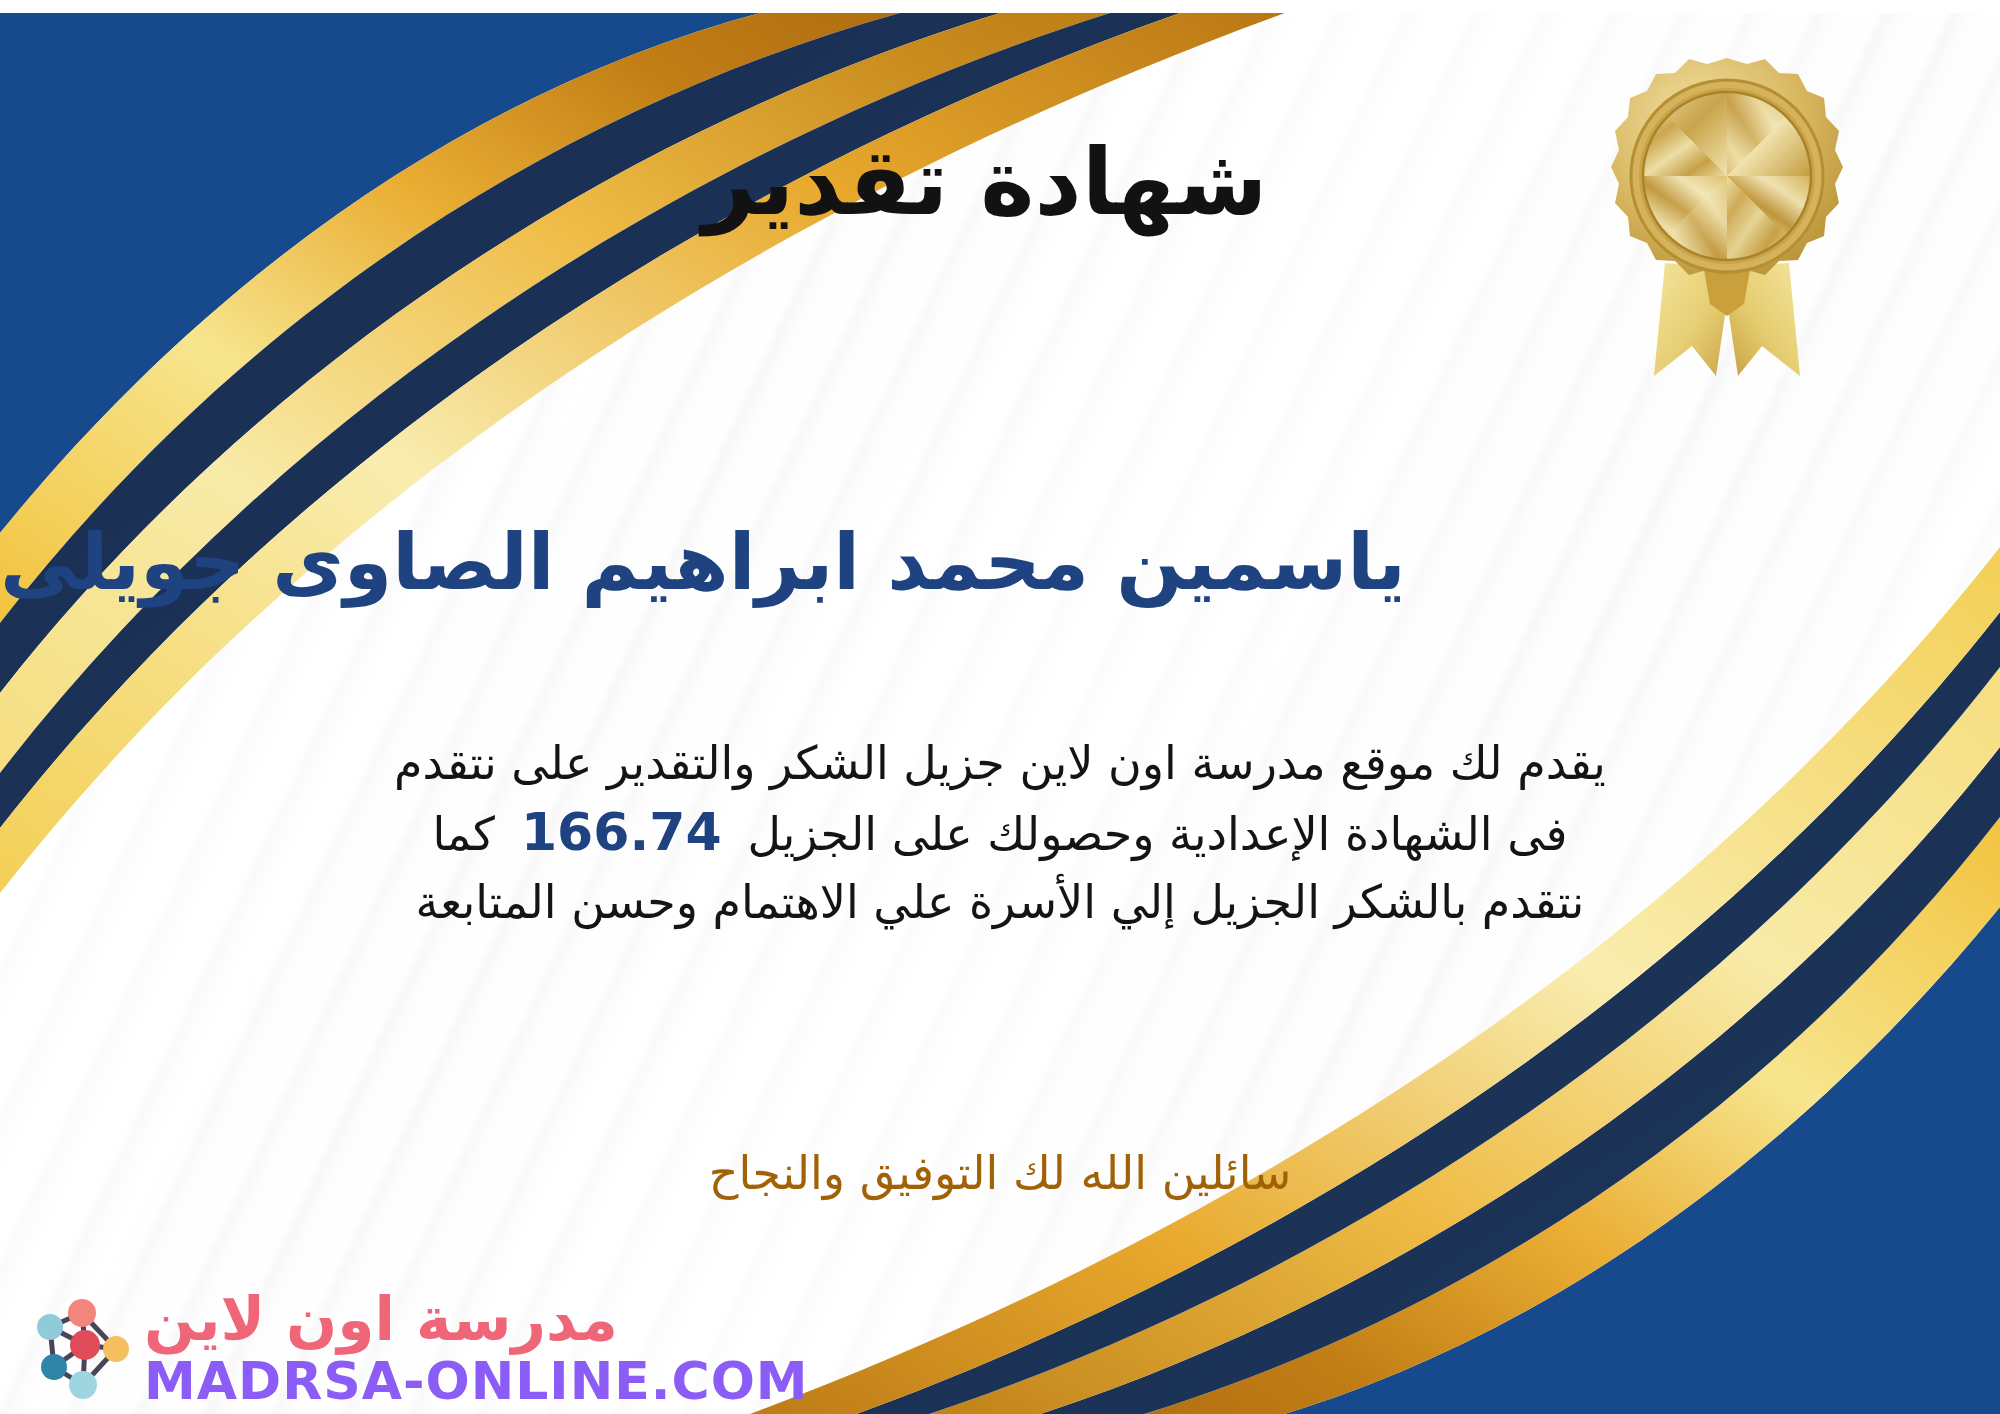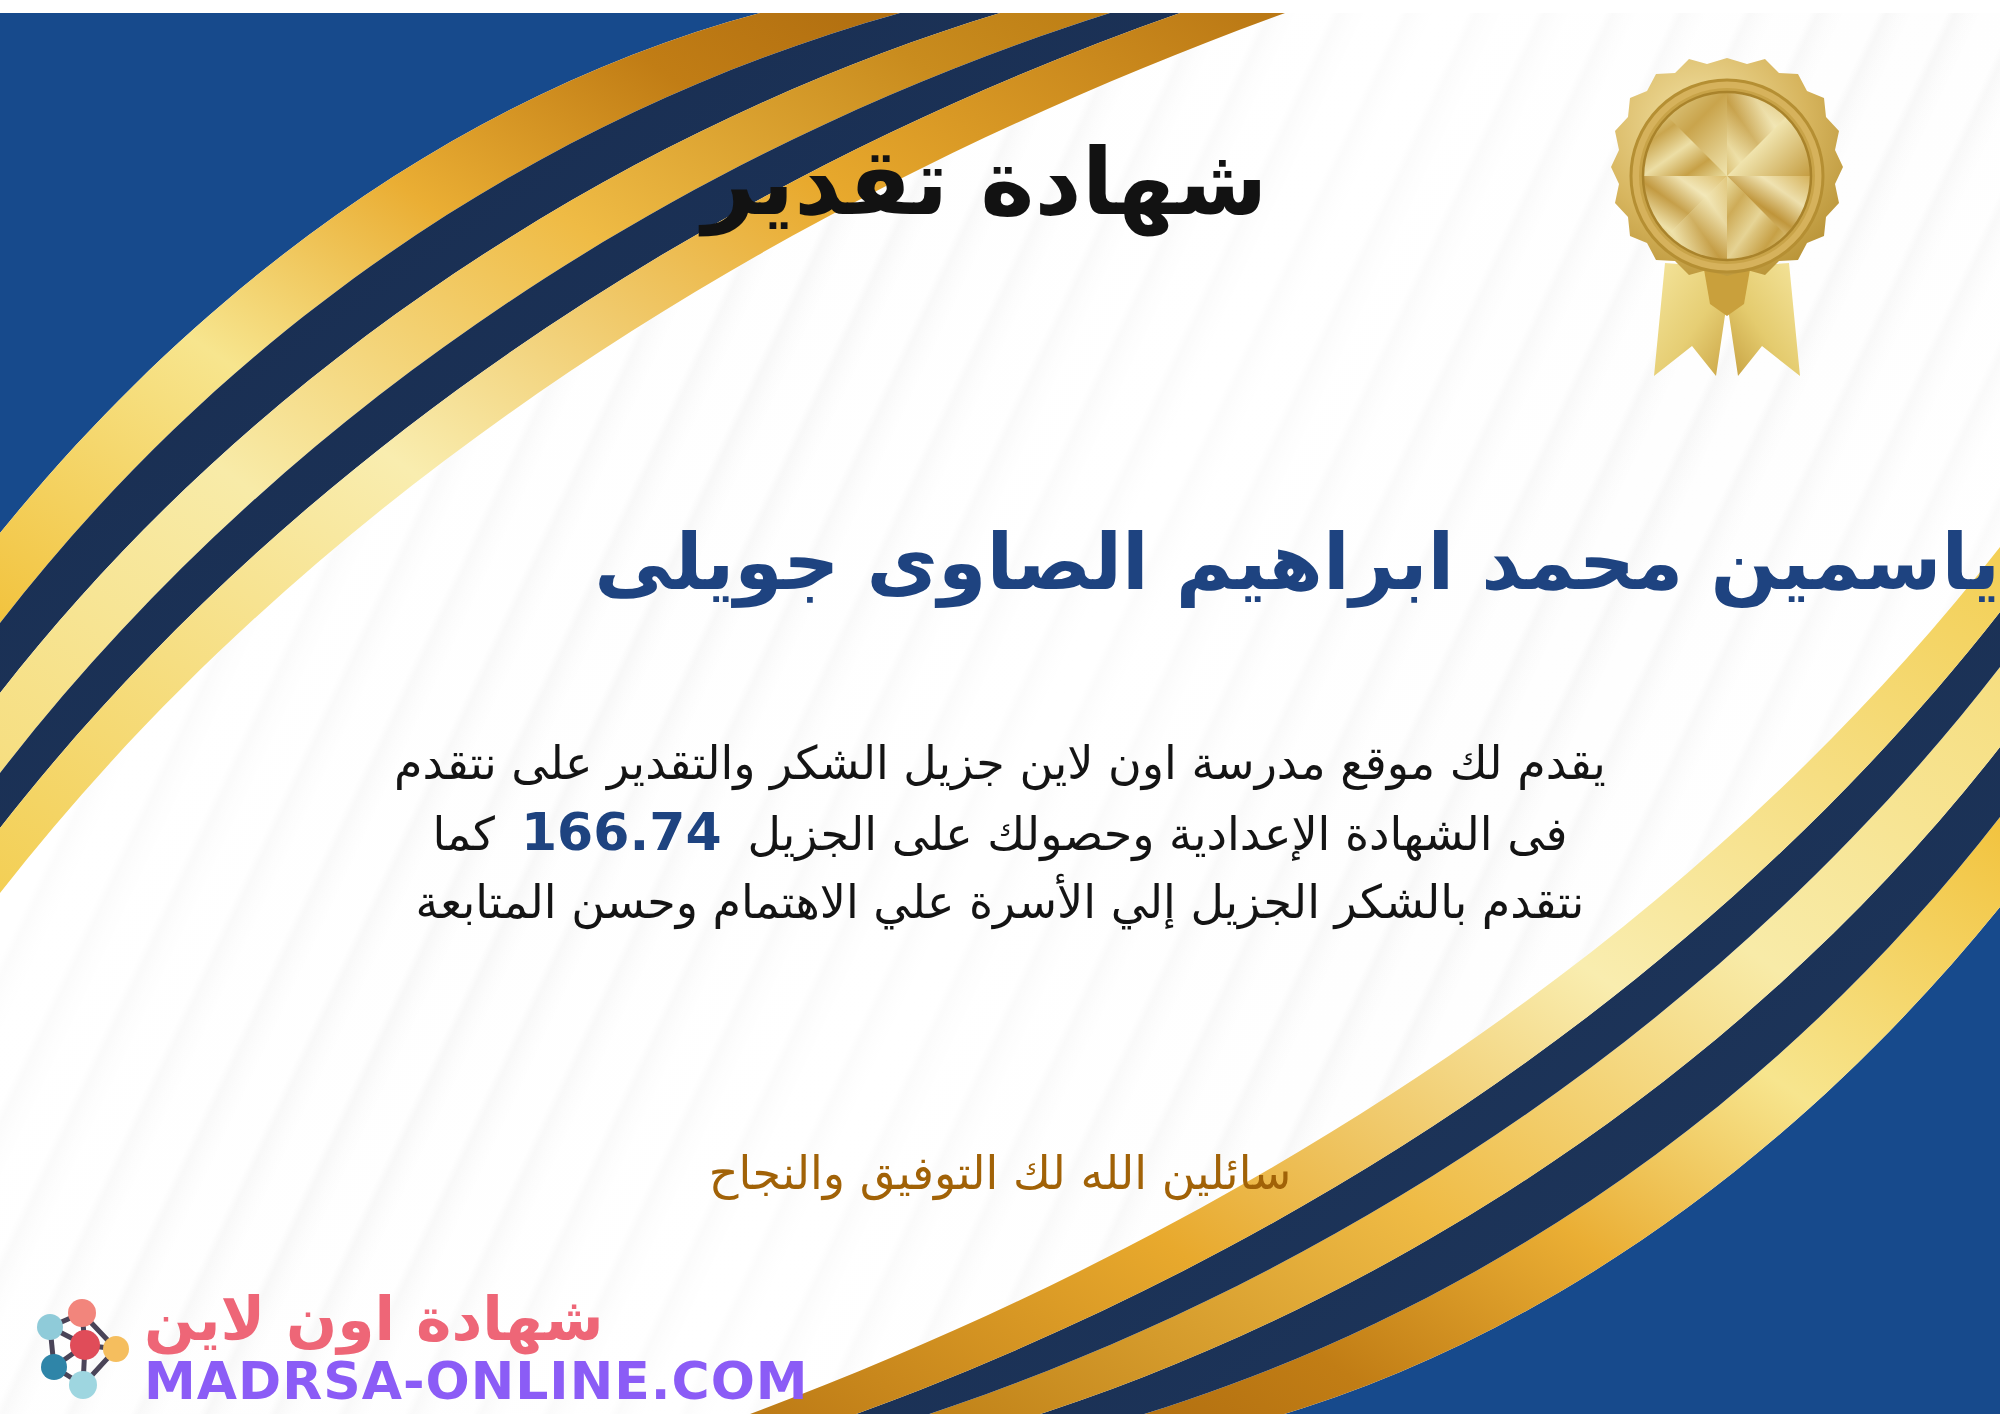--- a/index.html
+++ b/index.html
@@ -99,21 +99,21 @@
     letter-spacing: 0px;
     line-height: 1.05;
     padding-right: 30px;
   }
 
   .recipient-name {
     position: absolute;
     top: 505px;
     left: 0;
     right: 0;
-    text-align: right;
+    text-align: left;
     font-size: 78px;
     font-weight: 700;
     color: #1E4380;
     line-height: 1.15;
   }
 
   .body-block {
     position: absolute;
     top: 718px;
     left: 60px;
@@ -362,18 +362,18 @@
         <line x1="88" y1="56" x2="55" y2="92"></line>
       </g>
       <circle cx="54" cy="20" r="14" fill="#F2857C"></circle>
       <circle cx="22" cy="34" r="13" fill="#8FCBD9"></circle>
       <circle cx="57" cy="52" r="15" fill="#E04C59"></circle>
       <circle cx="88" cy="56" r="13" fill="#F5BE5E"></circle>
       <circle cx="26" cy="74" r="13" fill="#2F85A8"></circle>
       <circle cx="55" cy="92" r="14" fill="#9ED6E0"></circle>
     </svg>
     <div class="brand-text">
-      <div class="brand-ar">شهادة اون لاين</div>
+      <div class="brand-ar">مدرسة اون لاين</div>
       <div class="brand-en">MADRSA-ONLINE.COM</div>
     </div>
   </div>
 
 </div>
 
 </body></html>

